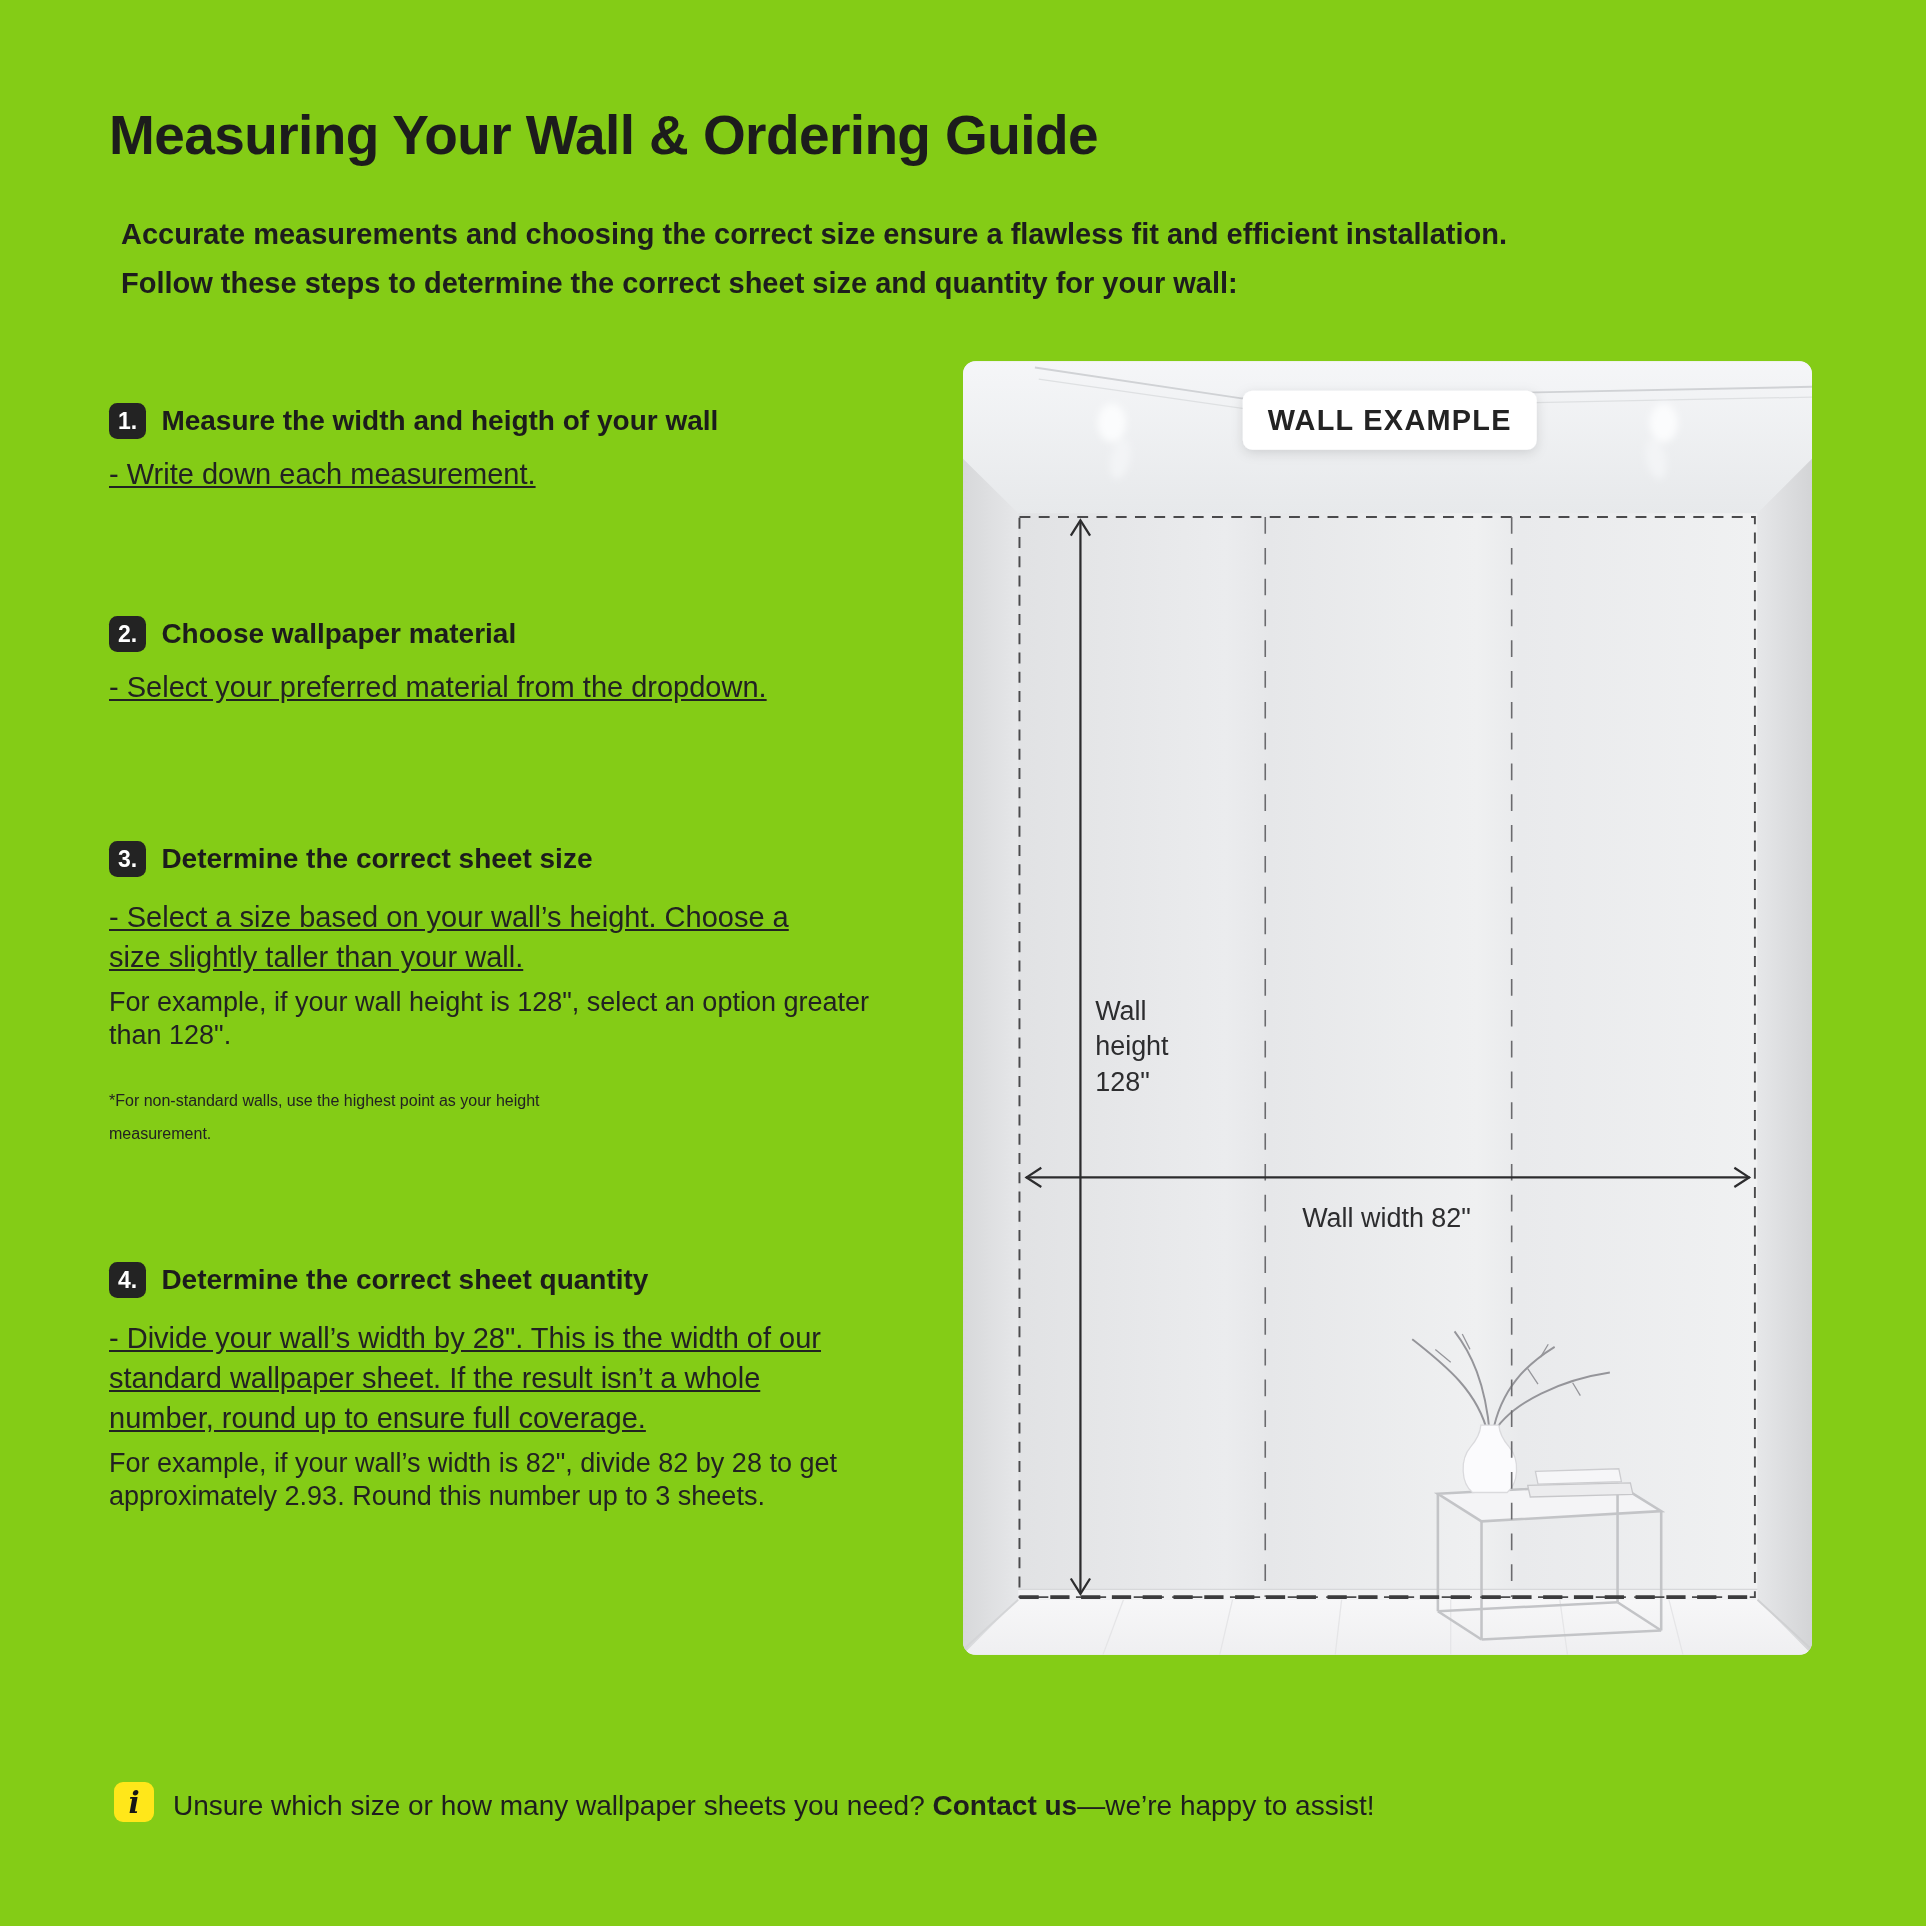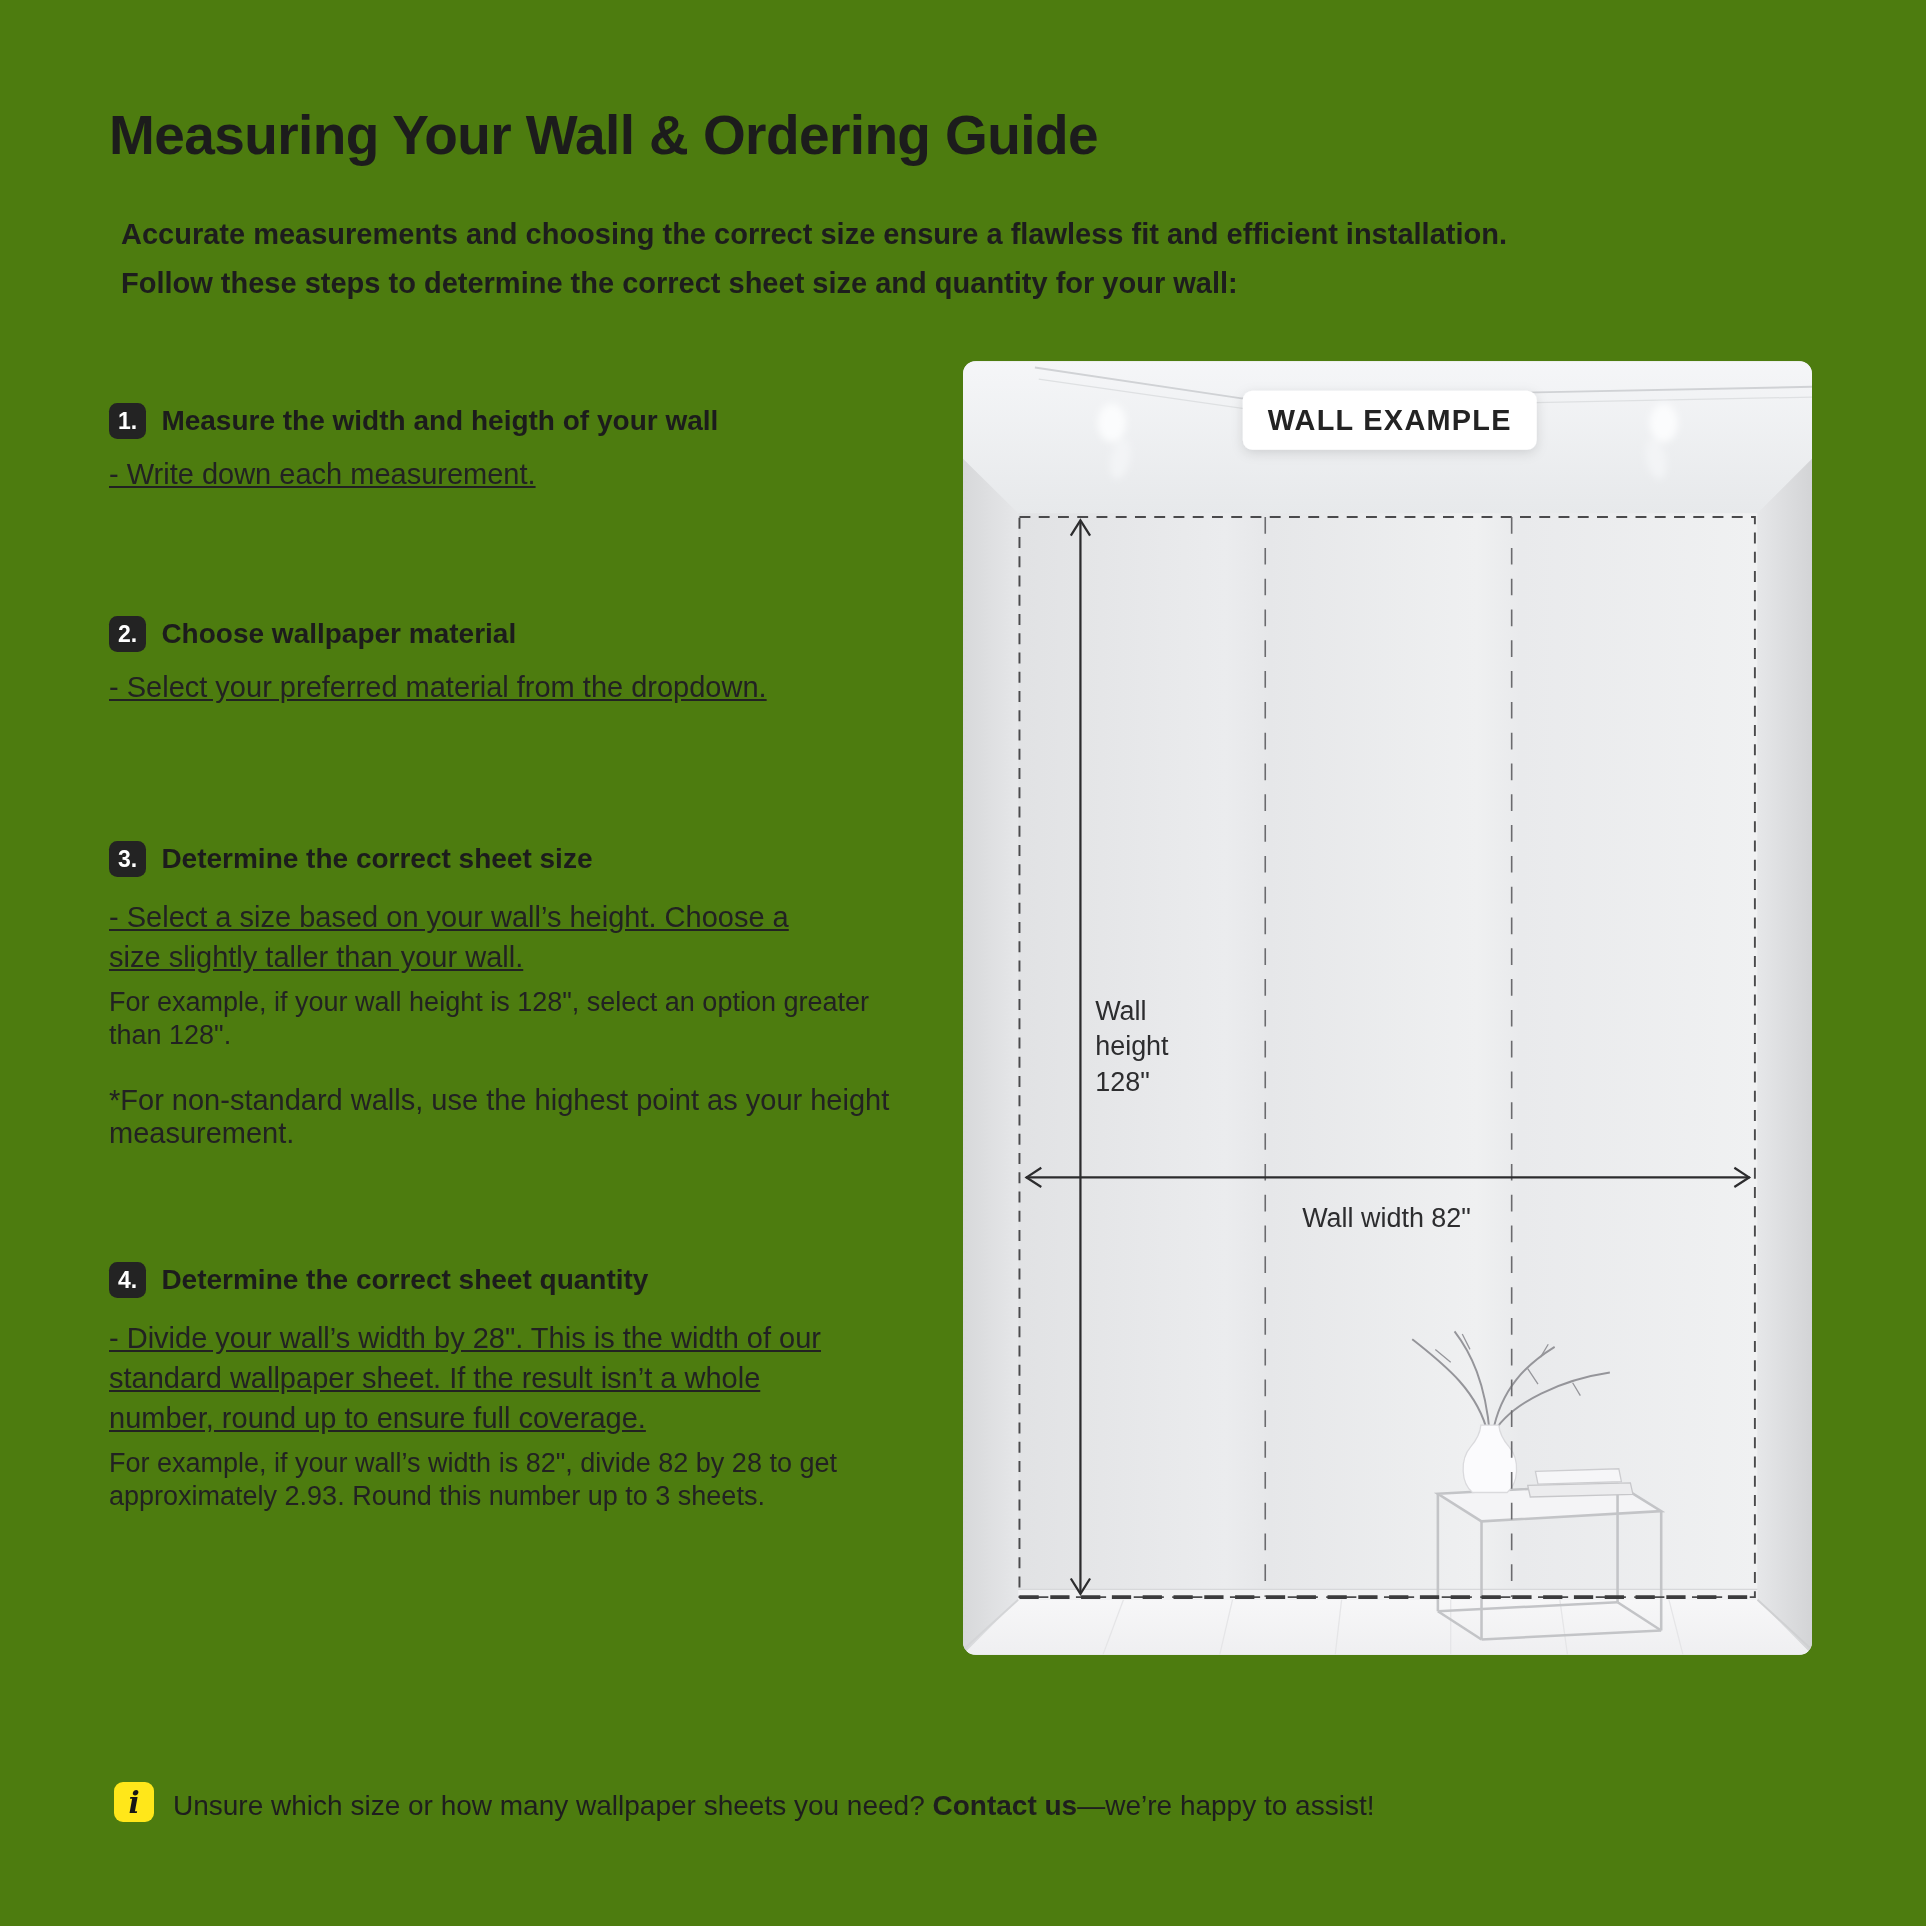--- a/index.html
+++ b/index.html
@@ -1,34 +1,34 @@
 <!DOCTYPE html>
 <html style="font-size:10.3px"><head>
 <meta charset="utf-8">
 <style>
   html,body{margin:0;padding:0;background:#ffffff;}
   body{width:1926px;height:1926px;font-family:"Liberation Sans",sans-serif;color:#1e1e1e;}
-  .page{position:relative;width:1926px;height:1926px;overflow:hidden;background:#4d7c0f;}
+  .page{position:relative;width:1926px;height:1926px;overflow:hidden;background:#84cc16;}
 
   .page-title{position:absolute;left:109px;top:103px;margin:0;font-size:55px;font-weight:700;
     color:#1c1c1c;letter-spacing:-0.6px;white-space:nowrap;}
 
   .intro{position:absolute;left:109px;top:198px;margin:12px;font-size:29px;font-weight:700;
     line-height:49px;color:#1d1d1d;white-space:pre-line;}
 
   .step{position:absolute;left:109px;width:835px;}
   #step1{top:403px;} #step2{top:616px;} #step3{top:841px;} #step4{top:1262px;}
   .step-header{display:flex;align-items:center;gap:15.4px;}
   .step-badge{flex:0 0 auto;width:37px;height:36px;background:#232323;border-radius:8.3px;
     color:#ffffff;font-size:23px;font-weight:700;display:flex;align-items:center;justify-content:center;}
   .step-heading{font-size:28px;font-weight:700;color:#1c1c1c;white-space:nowrap;}
   .step-body{margin:15.4px 0 0 0;font-size:29px;line-height:40px;color:#222222;white-space:pre-line;text-decoration:underline;}
   #step3 .step-body,#step4 .step-body{margin-top:20px;}
   .step-example{margin:9px 0 0 0;font-size:27px;line-height:33px;color:#222222;white-space:pre-line;}
-  .step-note{margin:32px 0 0 0;font-size:29px;line-height:33px;color:#222222;white-space:pre-line;}
+  .step-note{margin:32px 0 0 0;font-size:16px;line-height:33px;color:#222222;white-space:pre-line;}
 
   .diagram{position:absolute;left:963px;top:361px;width:849px;height:1294px;border-radius:13px;
     overflow:hidden;}
   .diagram svg{display:block;width:100%;height:100%;}
   .diagram text{font-family:"Liberation Sans",sans-serif;}
 
   .footer{position:absolute;left:114px;top:1782px;display:flex;align-items:flex-start;gap:19px;}
   .info-icon{flex:0 0 auto;width:40px;height:40px;border-radius:9px;background:#ffe71a;
     display:flex;align-items:center;justify-content:center;
     font-family:"DejaVu Serif",serif;font-style:italic;font-weight:700;font-size:29.5px;color:#161616;}

